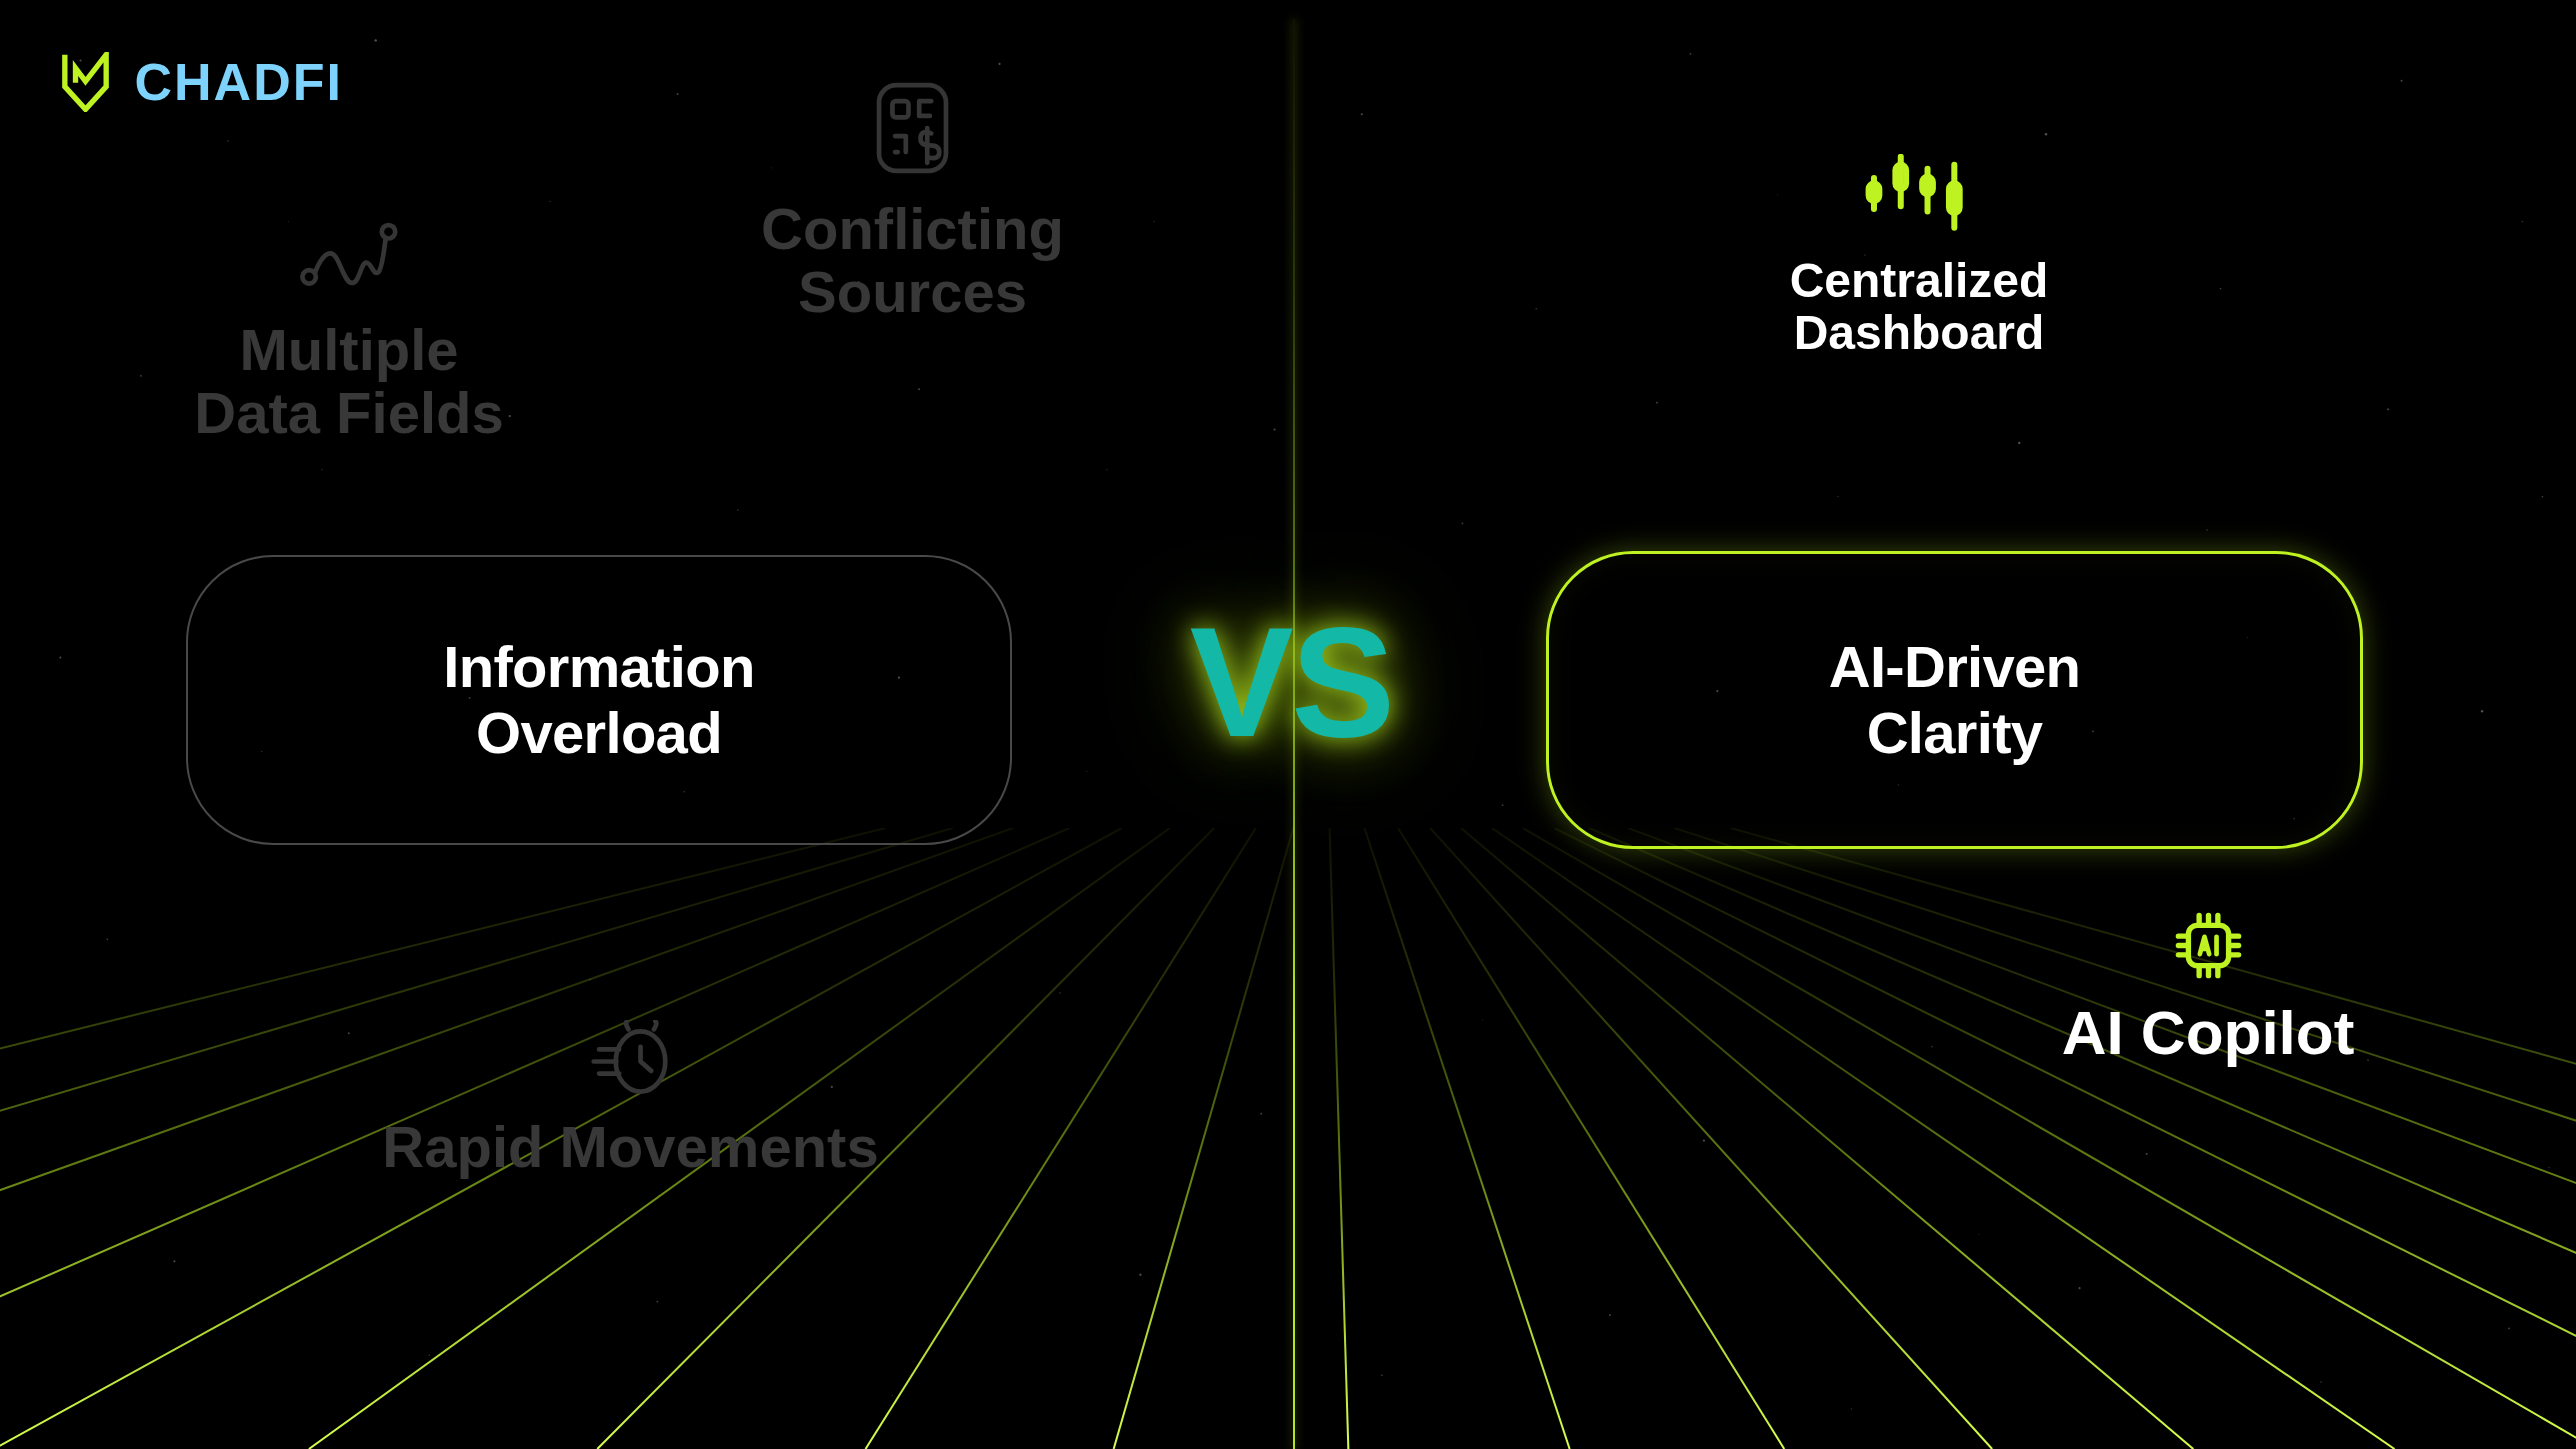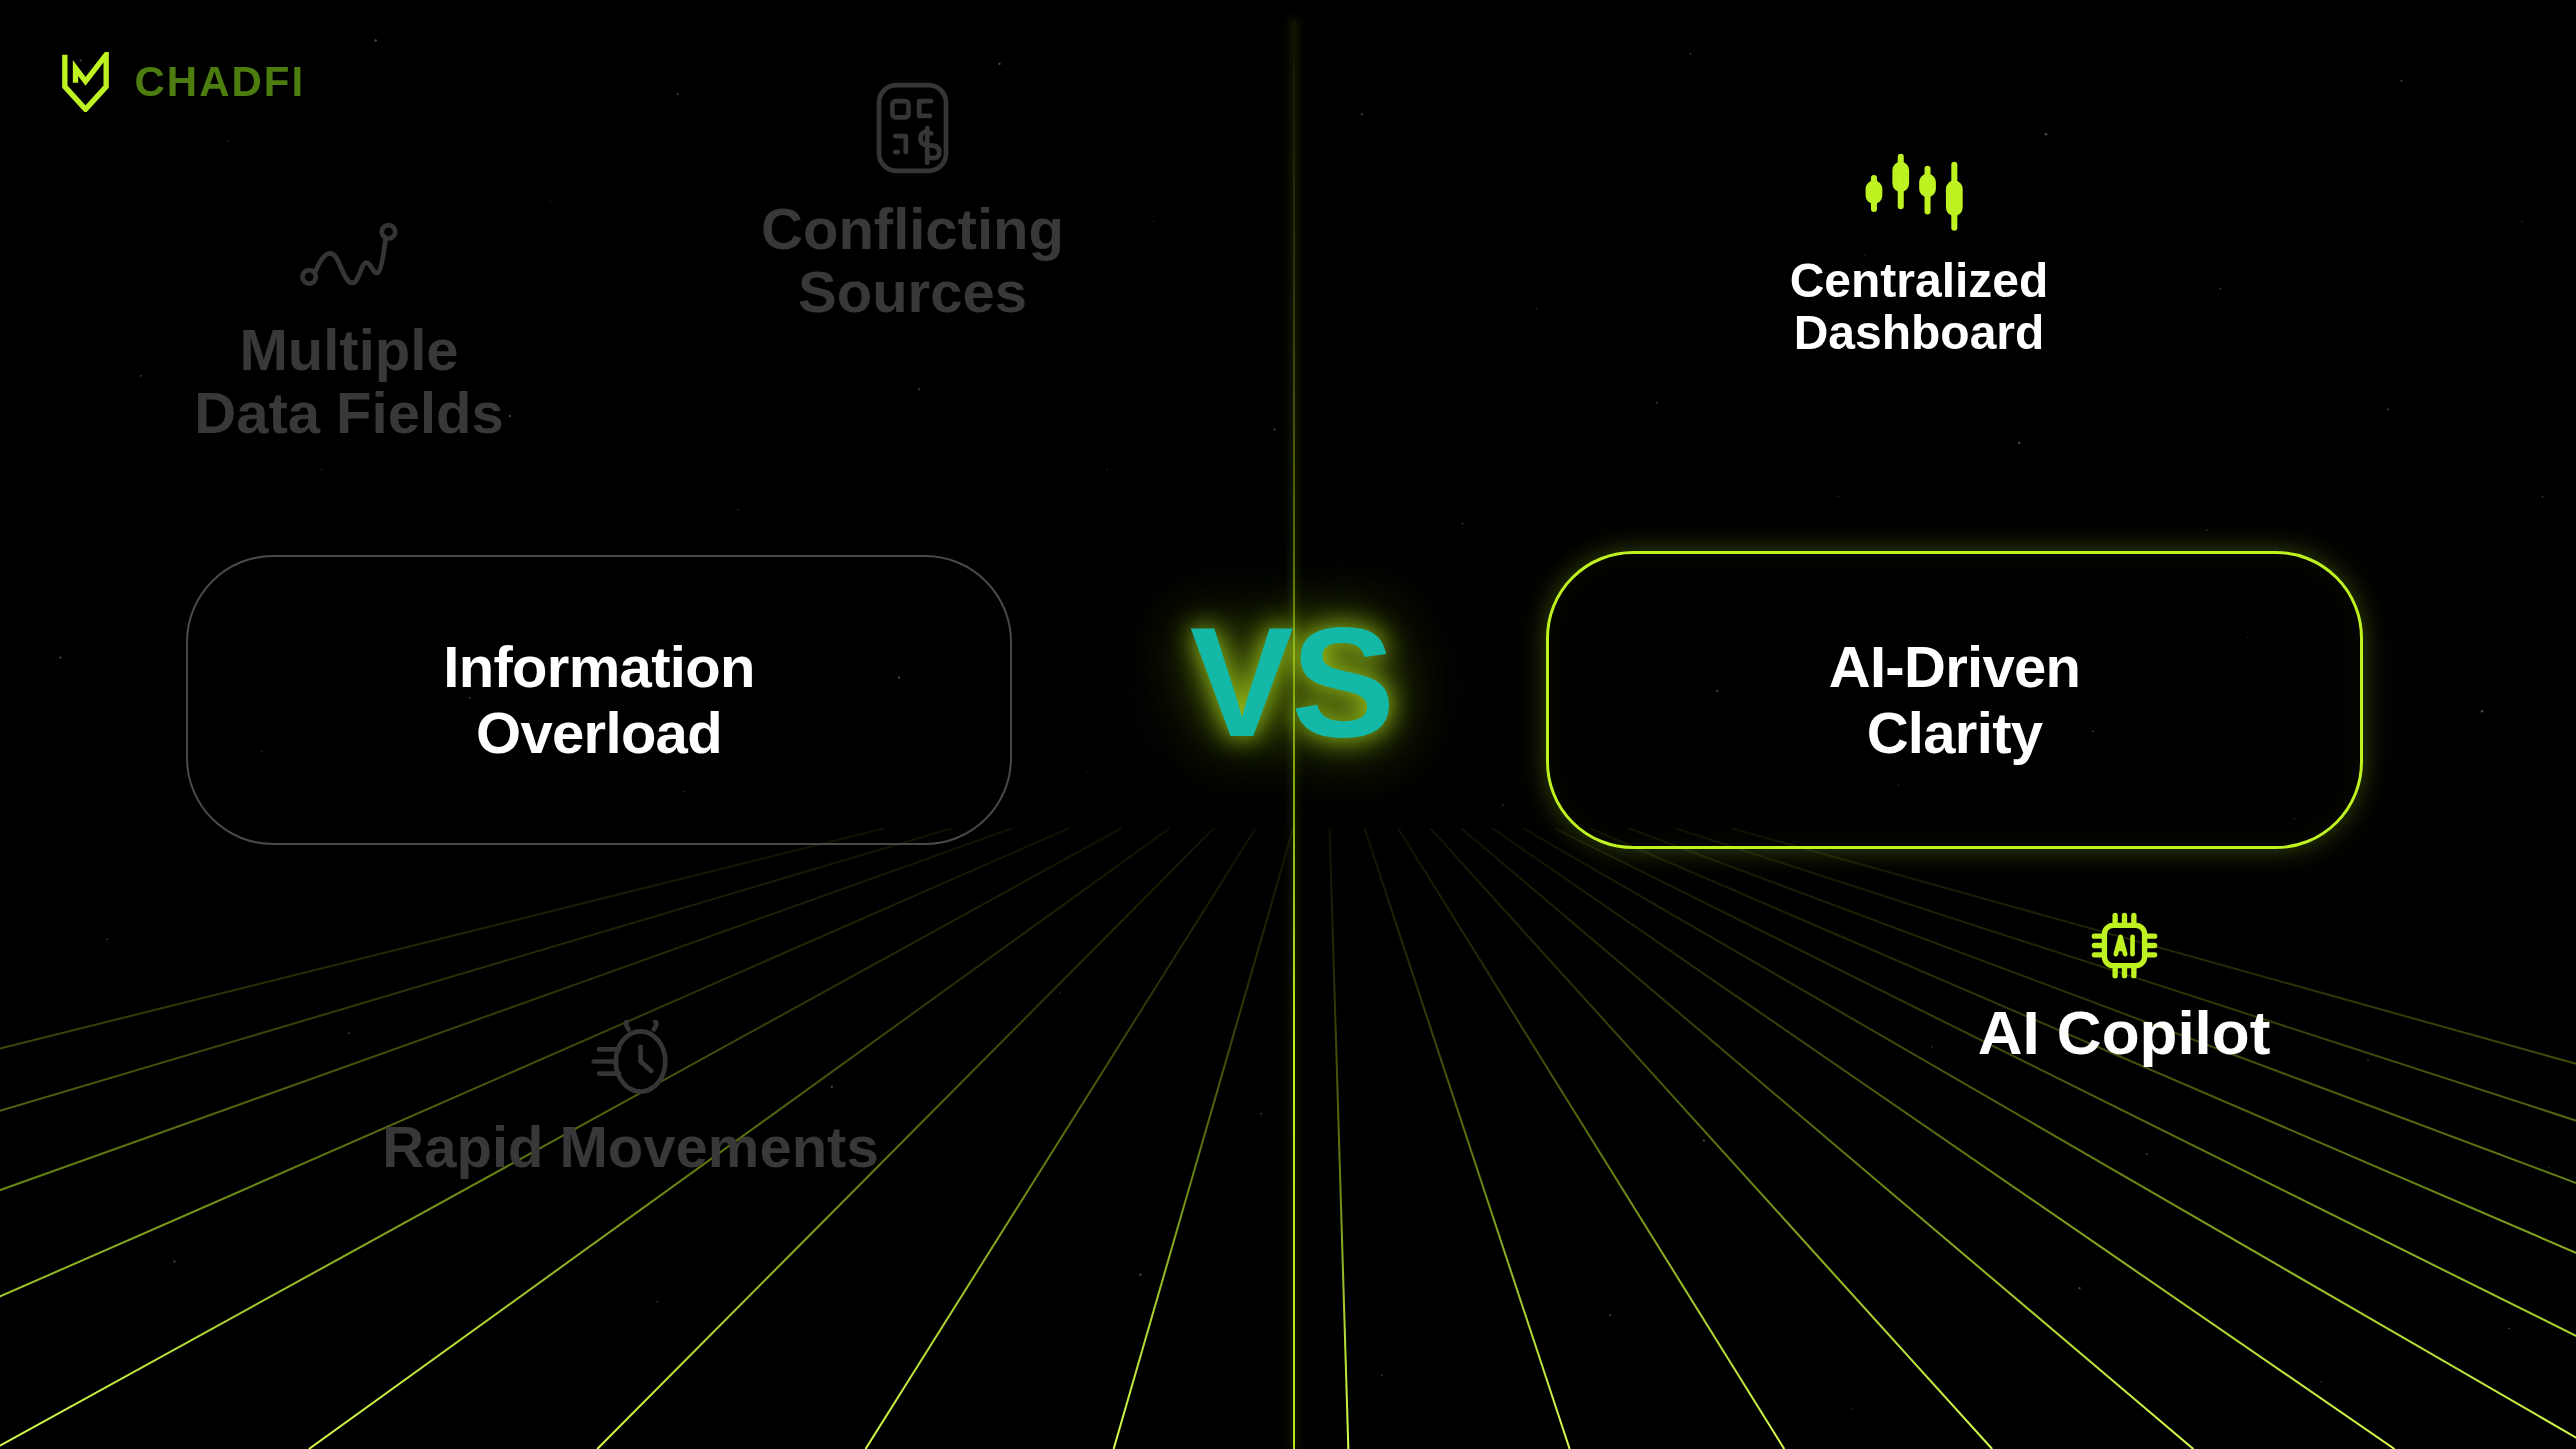--- a/index.html
+++ b/index.html
@@ -52,22 +52,22 @@
   }
 
   
   .logo {
     position:absolute;
     left:62px; top:52px;
     display:flex; align-items:center; gap:25.5px;
   }
   .logo-mark { width:47px; height:60px; display:block; }
   .logo-text {
-    color:#4d7c0f;
-    font-size:42px;
+    color:#7dd3fc;
+    font-size:52px;
     font-weight:700;
     letter-spacing:2px;
     line-height:1;
   }
 
   
   .feature { position:absolute; text-align:center; }
   .feature .ficon { display:flex; justify-content:center; }
   .feature .flabel {
     font-weight:700;
@@ -92,21 +92,21 @@
   #f-rapid         { left:201px;  top:1020px; width:859px; }
   #f-rapid .flabel { font-size:58px; margin-top:17.4px; }
 
   
   #f-centralized   { left:1664px; top:154px;  width:510px; }
   #f-centralized .flabel { font-size:48px; margin-top:24px; }
 
   #f-alerts        { left:1436px; top:1006px; width:523px; }
   #f-alerts .flabel { font-size:62px; margin-top:20px; }
 
-  #f-copilot       { left:1916px; top:906px; width:416px; }
+  #f-copilot       { left:2000px; top:906px; width:416px; }
   #f-copilot .flabel { font-size:62px; margin-top:14.8px; }
 
   
   .pill {
     position:absolute;
     display:flex; align-items:center; justify-content:center;
     border-radius:87px;
     text-align:center;
   }
   .pill .plabel {

